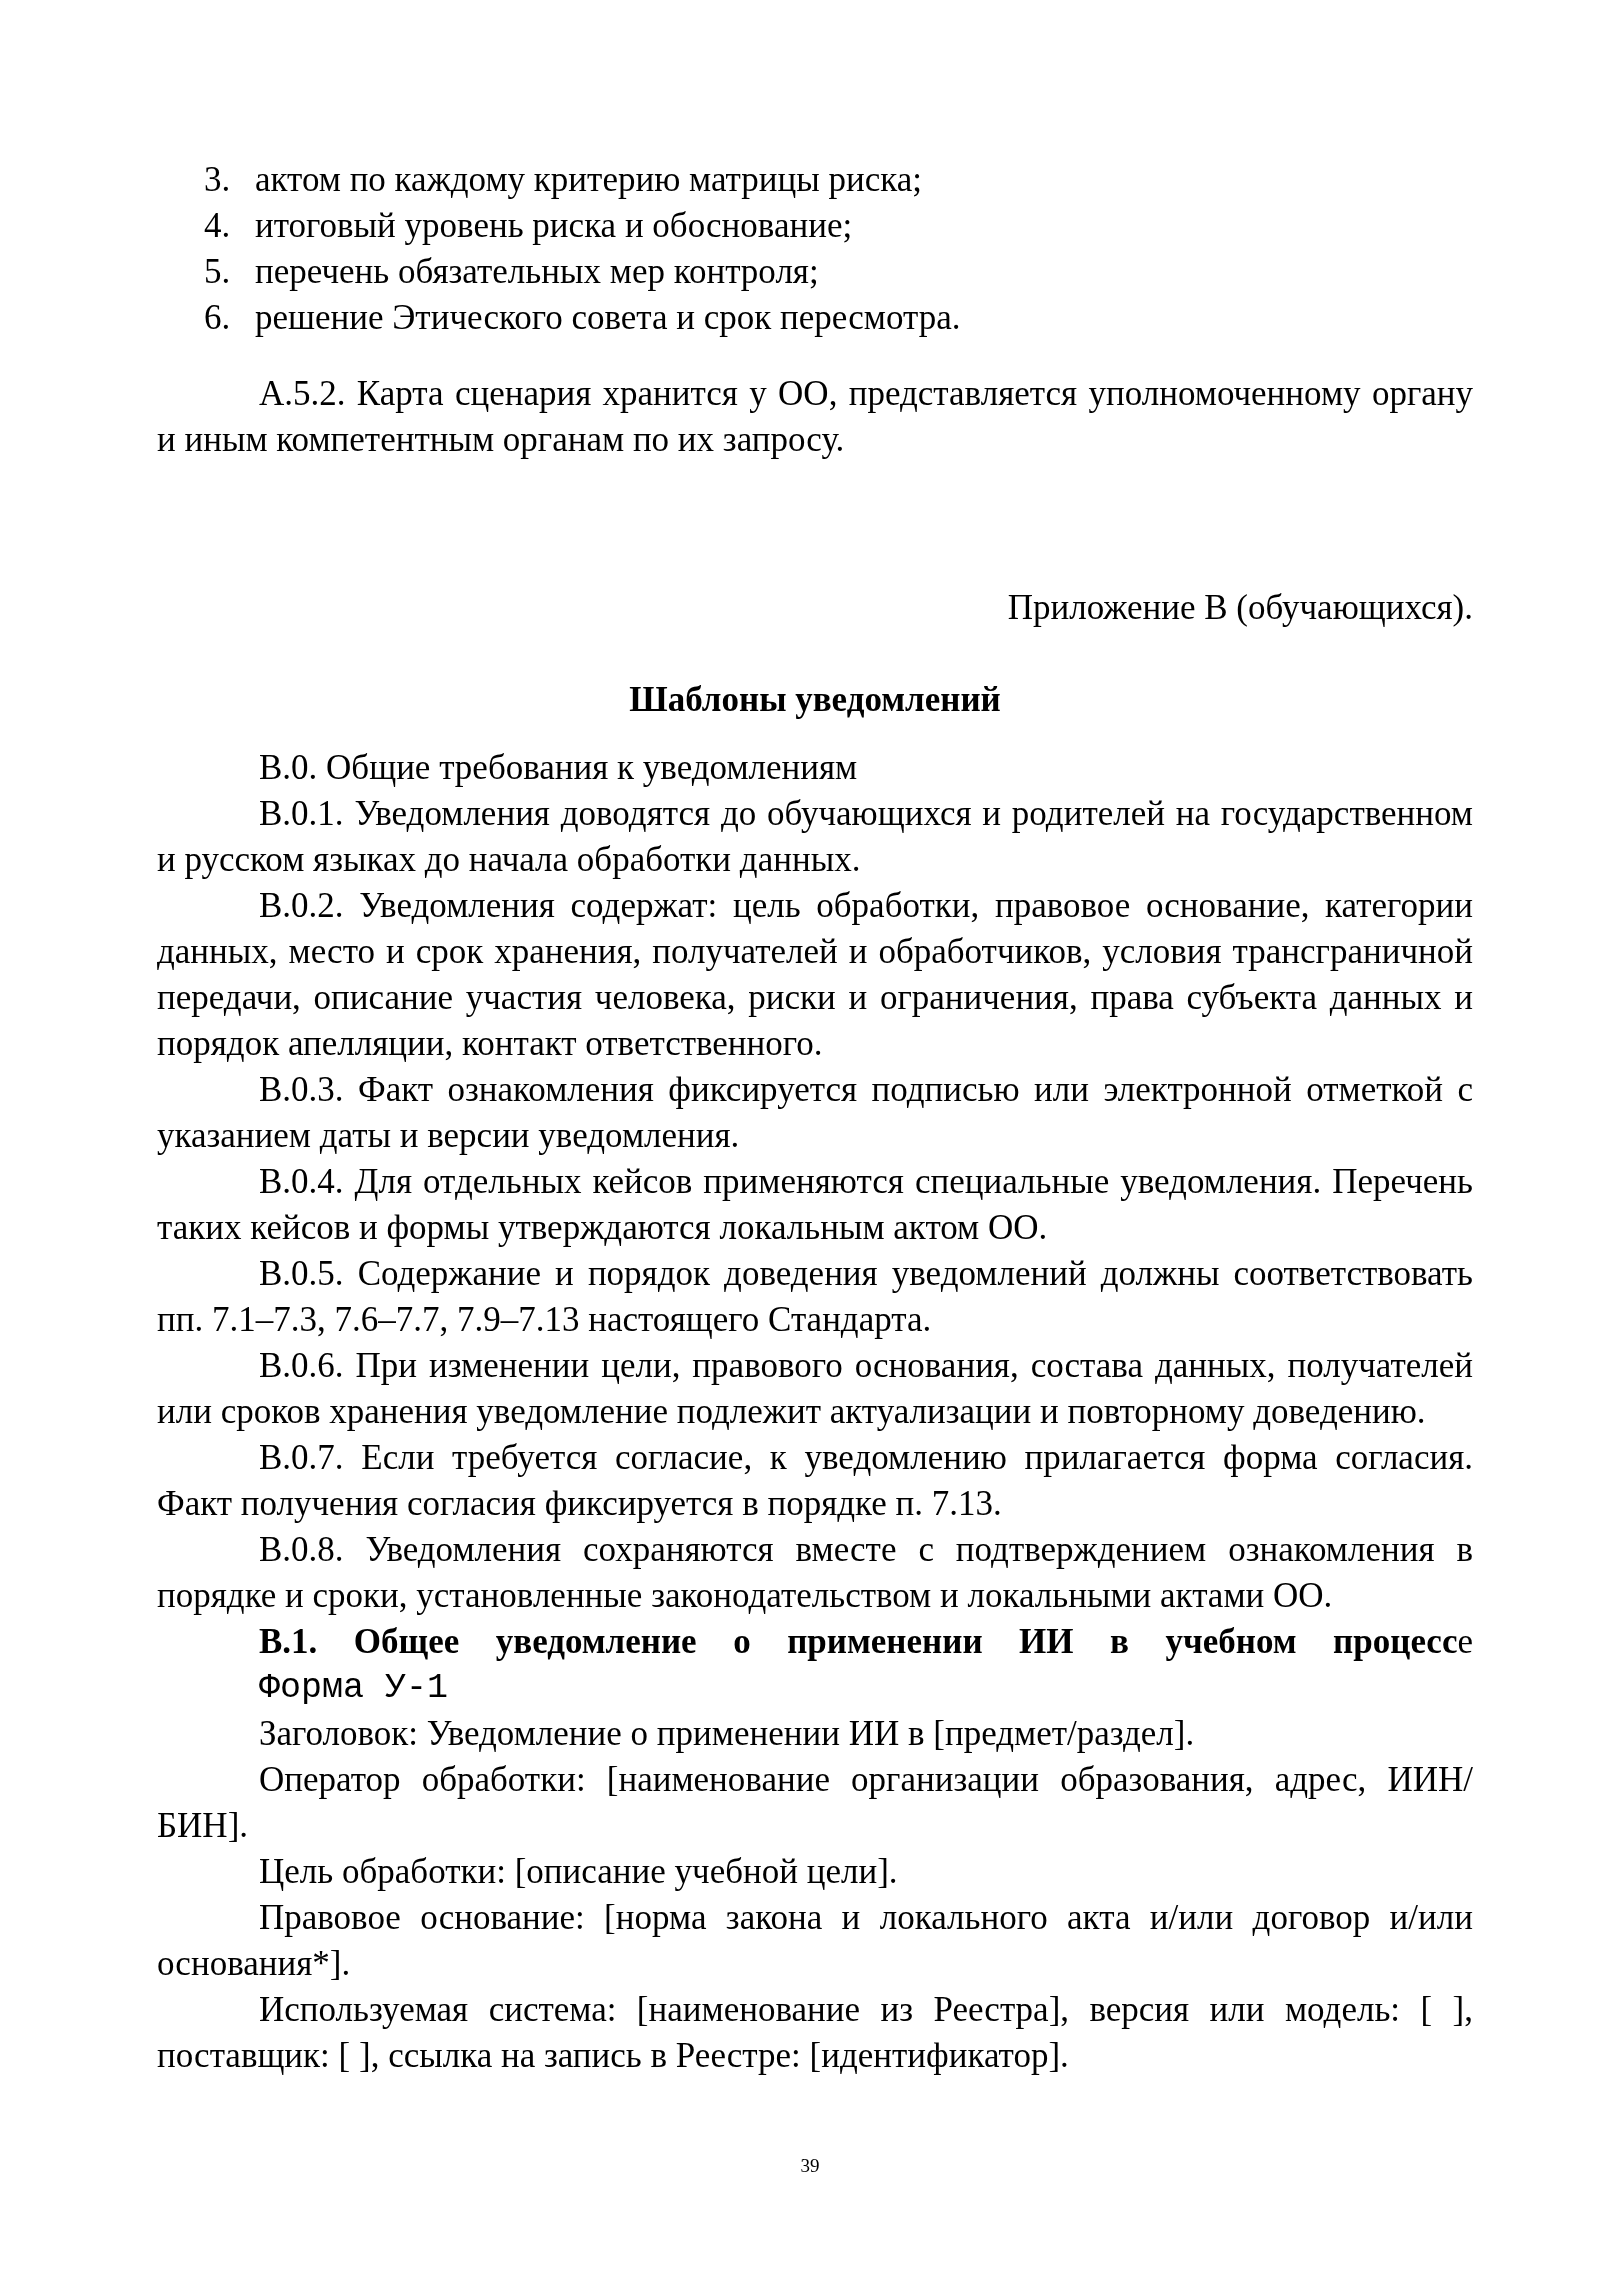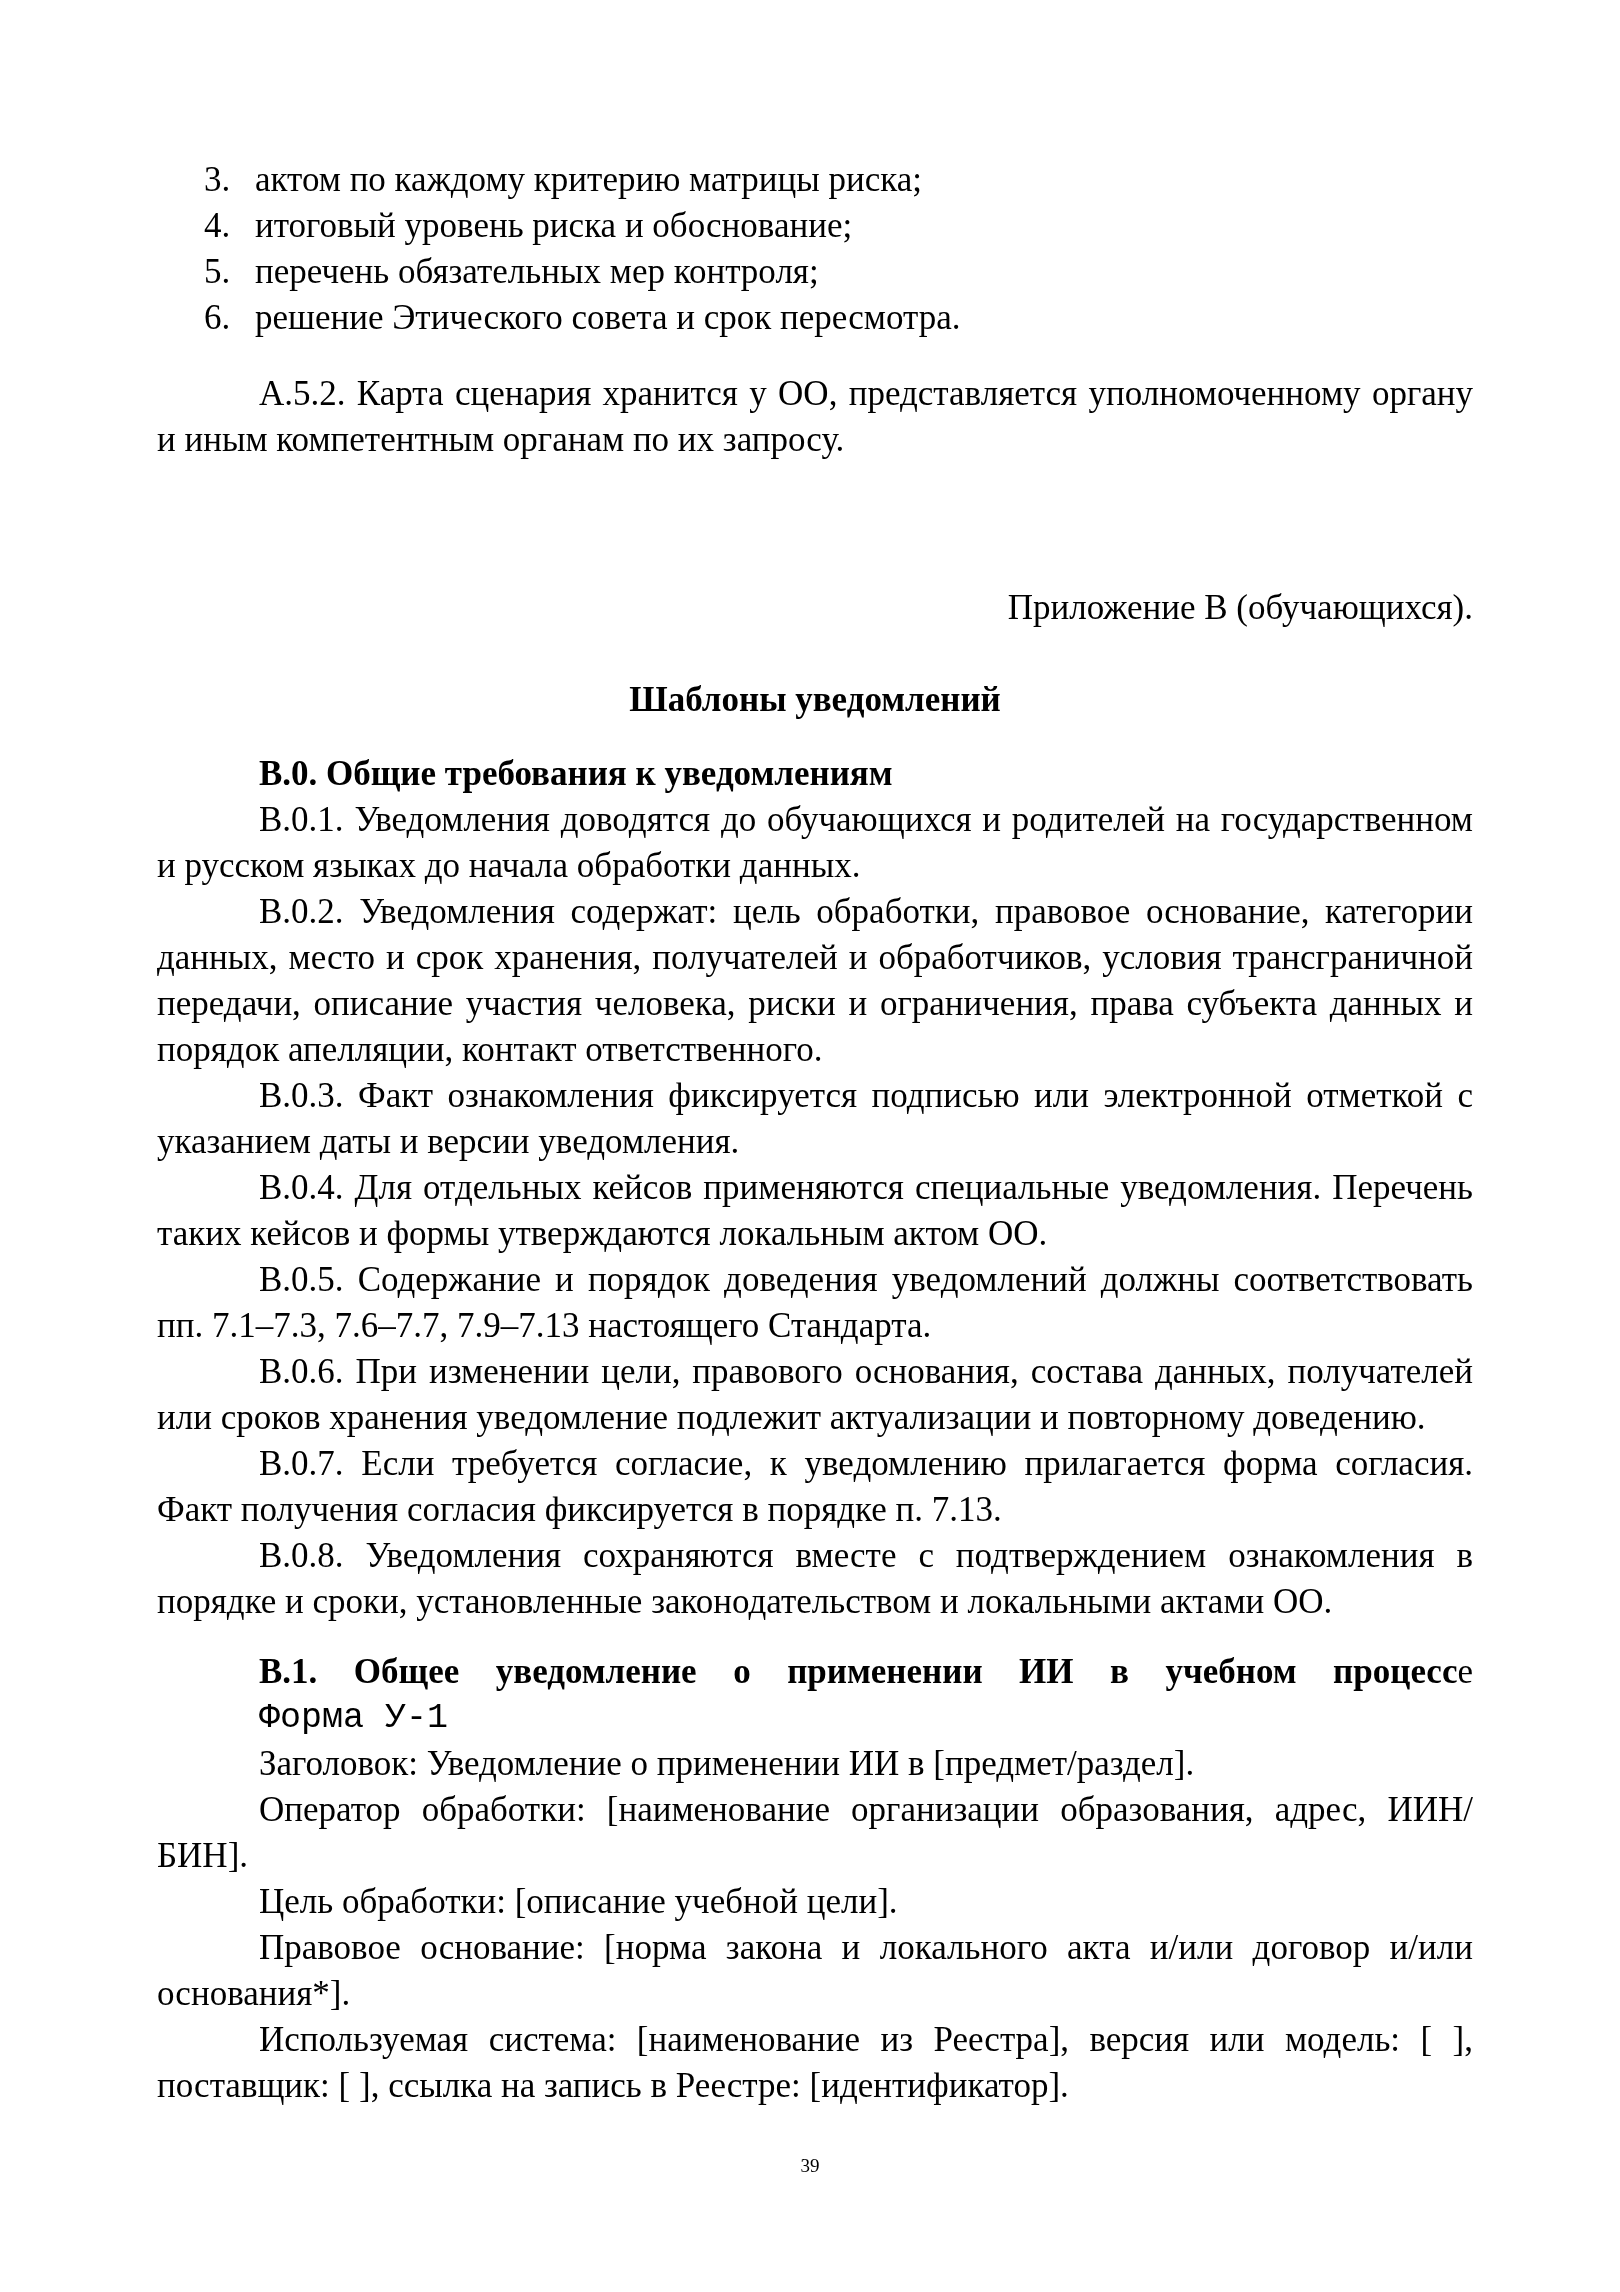--- a/index.html
+++ b/index.html
@@ -11,22 +11,22 @@
   .page {
     position: absolute; left: 157px; top: 157px; width: 1316px;
     font-size: 35px; line-height: 46px;
   }
   .li { display: flex; padding-left: 47px; }
   .li .num { width: 51px; flex: 0 0 51px; }
   .p { text-align: justify; text-indent: 102px; margin: 0; }
   .gap-a52 { margin-top: 30px; }
   .appendix { text-align: right; margin-top: 122px; }
   .title { text-align: center; font-weight: bold; margin-top: 46px; }
-  .h0 { font-weight: bold; text-indent: 102px; margin-top: 28px; }
-  .h1 { font-weight: bold; text-indent: 102px; text-align: justify; text-align-last: justify; margin-top: 24px; }
+  .h0 { font-weight: normal; text-indent: 102px; margin-top: 22px; }
+  .h1 { font-weight: bold; text-indent: 102px; text-align: justify; text-align-last: justify; }
   .h1 .tail { font-weight: normal; }
   .indent { text-indent: 102px; font-family: Liberation Mono, monospace; }
   .pagenum {
     position: absolute; left: 0; width: 1620px; top: 2148px;
     text-align: center; font-size: 19px; line-height: 35px;
   }
 </style>
 </head>
 <body>
 

